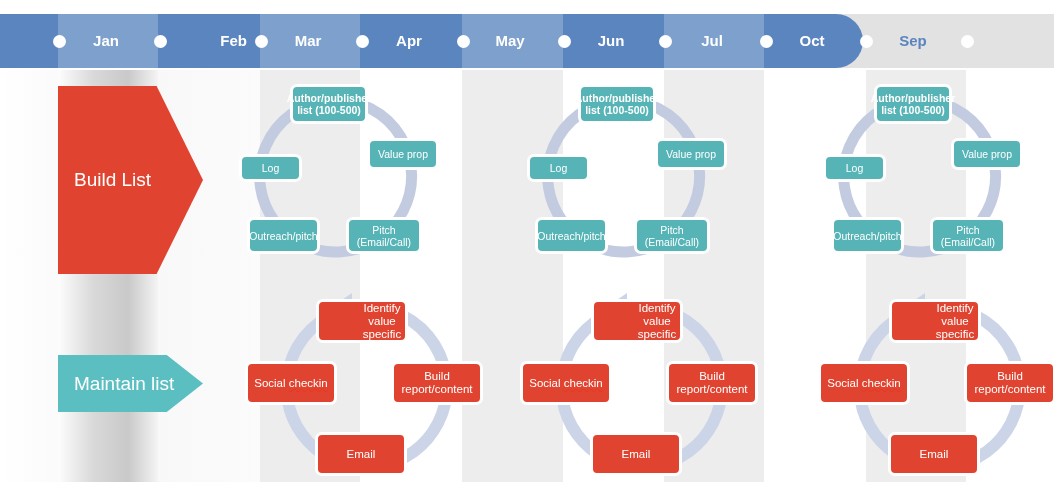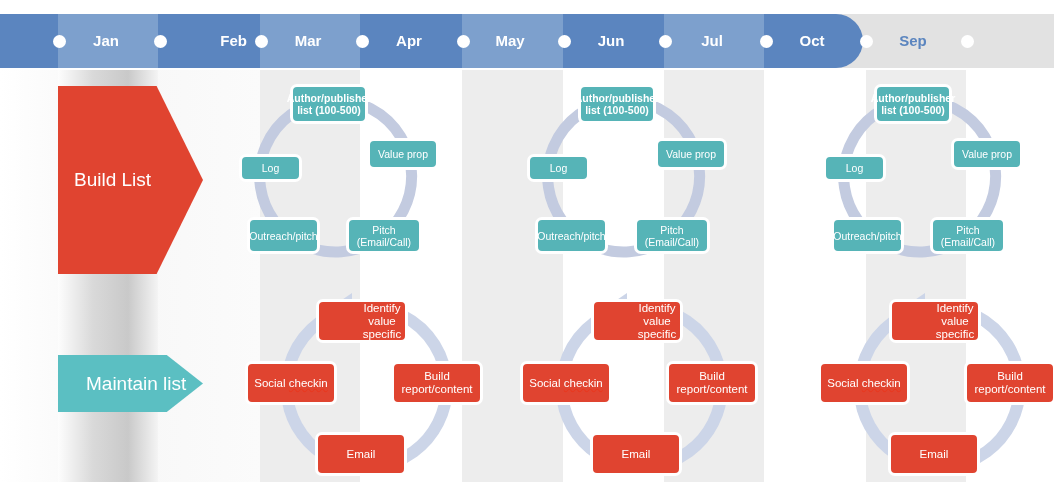--- a/index.html
+++ b/index.html
@@ -110,21 +110,21 @@
     clip-path: polygon(0 0, 68% 0, 100% 50%, 68% 100%, 0 100%);
     padding-left: 16px;
   }
   .cat-maintain {
     left: 58px;
     top: 355px;
     width: 145px;
     height: 57px;
     background: #5bbfc2;
     clip-path: polygon(0 0, 75% 0, 100% 50%, 75% 100%, 0 100%);
-    padding-left: 28px;
+    padding-left: 16px;
   }
 
   
   .cycle {
     position: absolute;
     width: 196px;
     height: 190px;
   }
   .ring {
     position: absolute;

